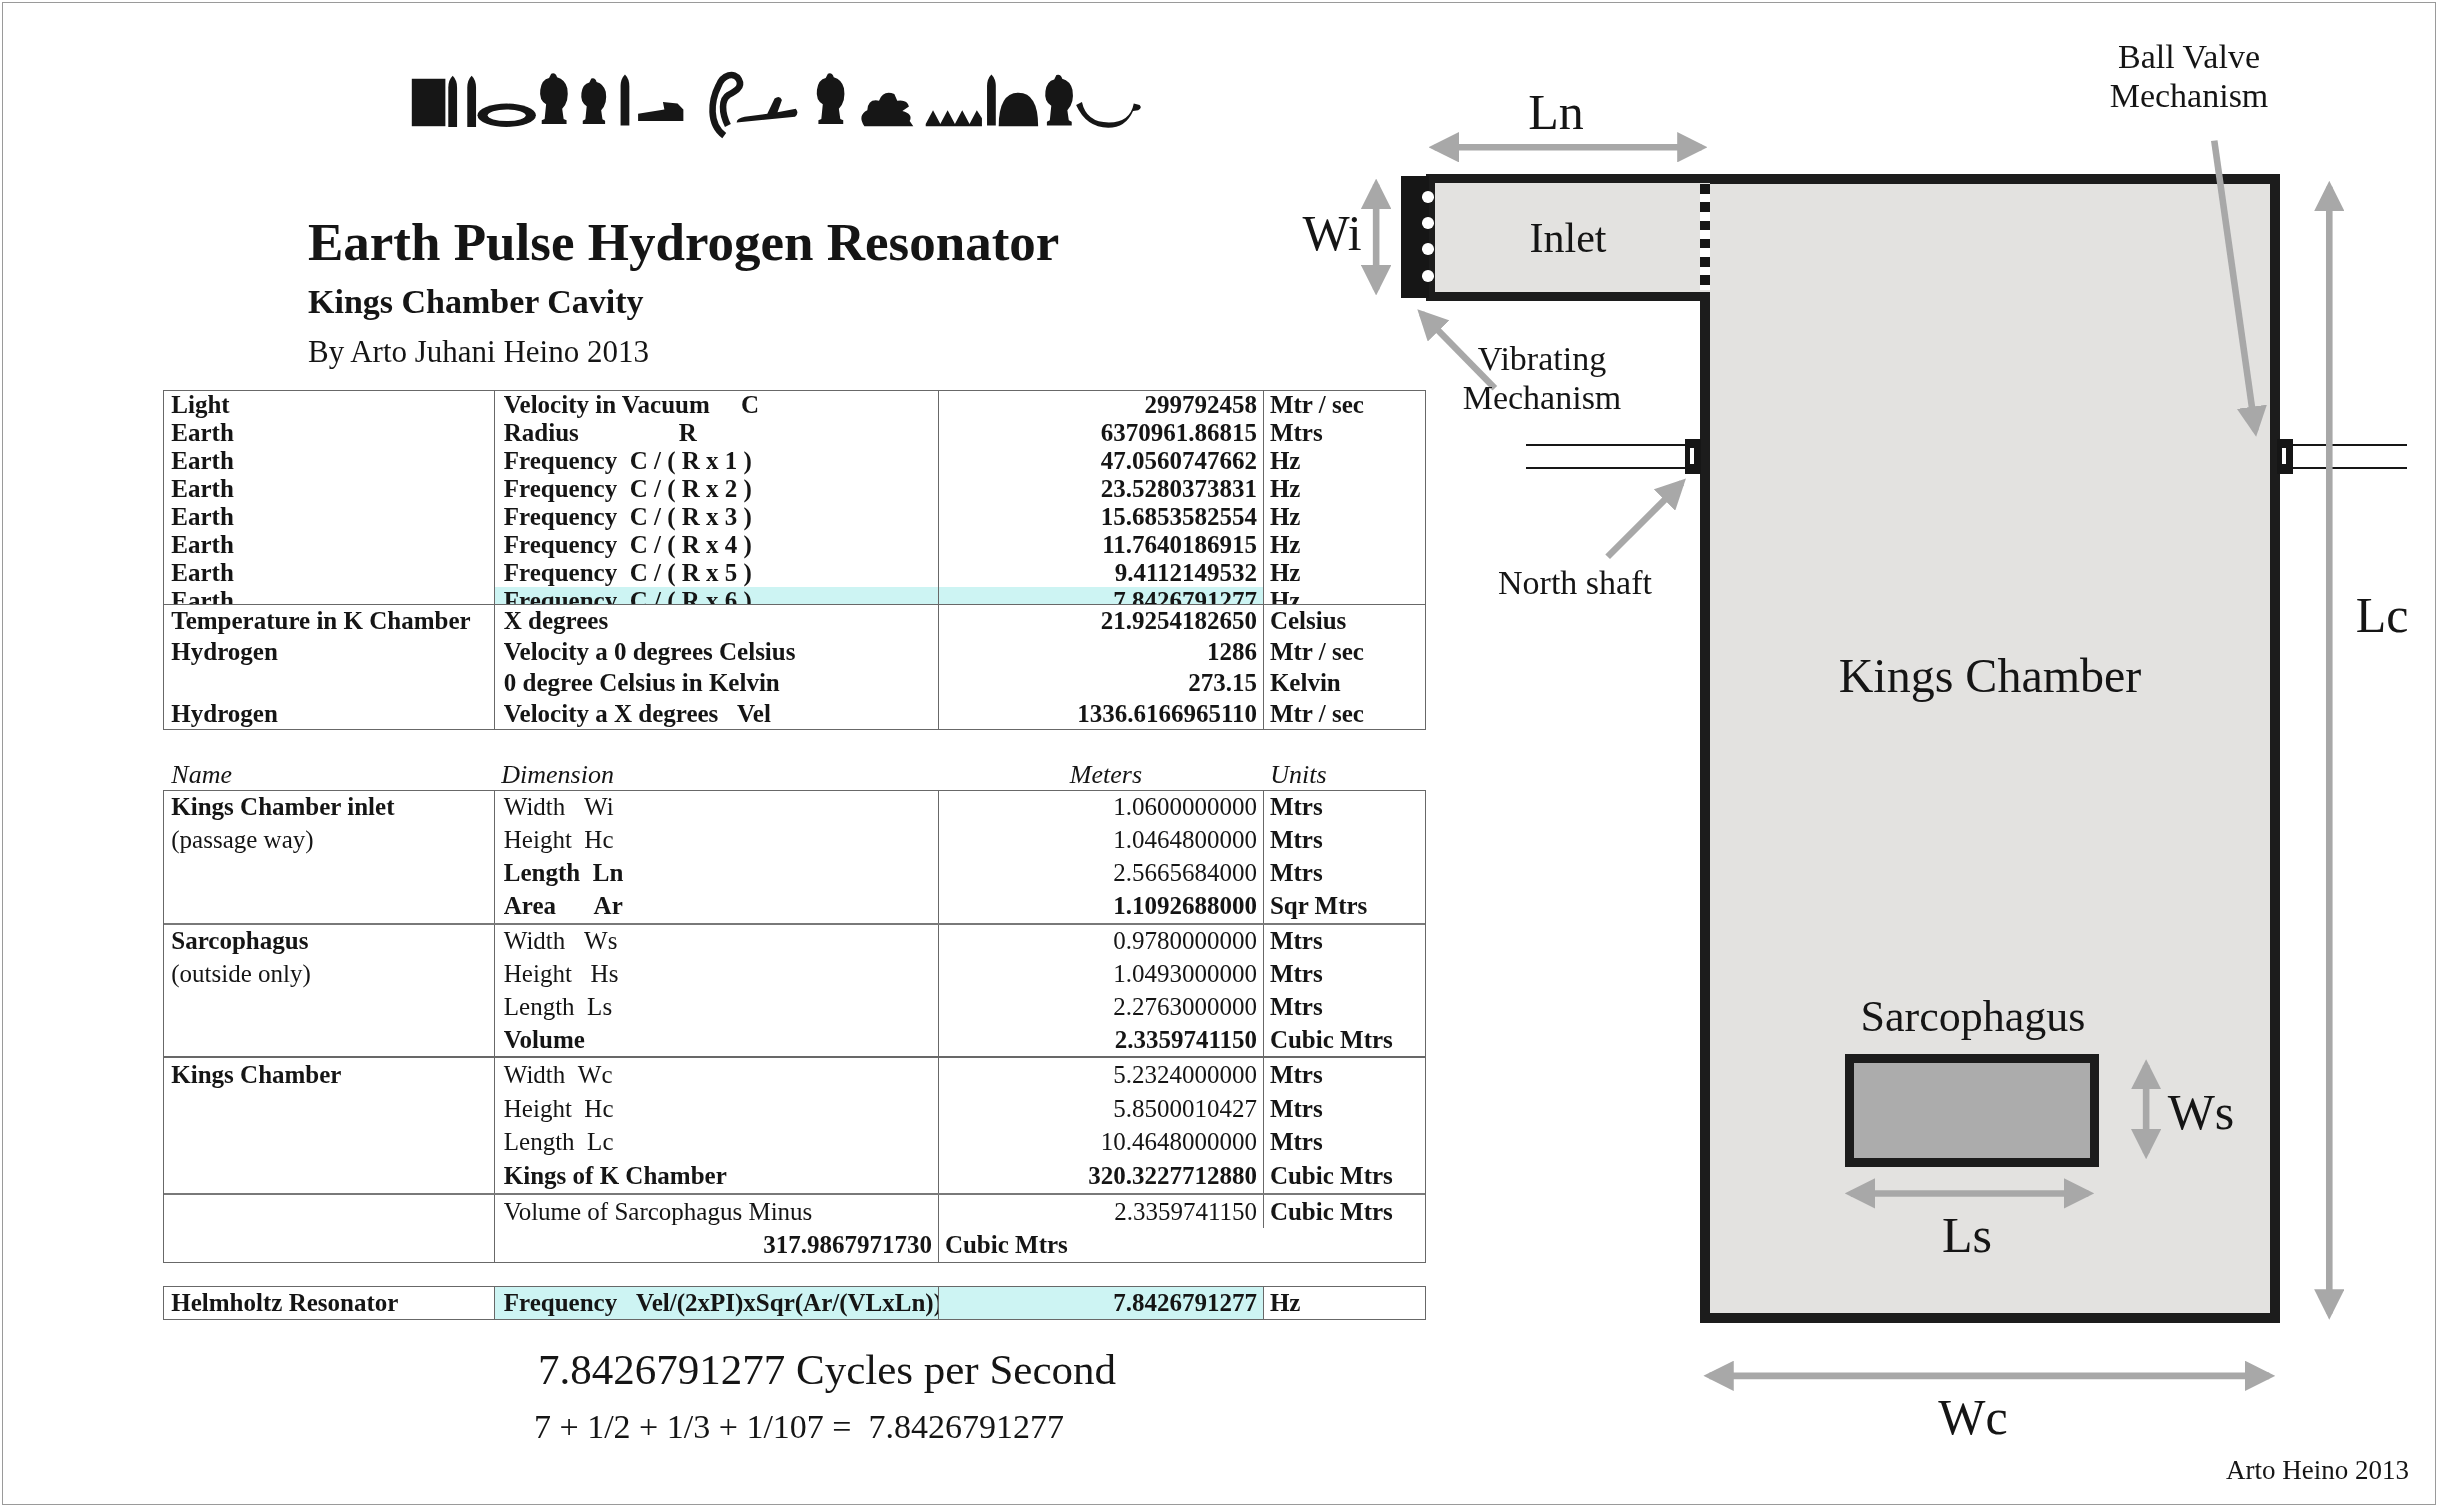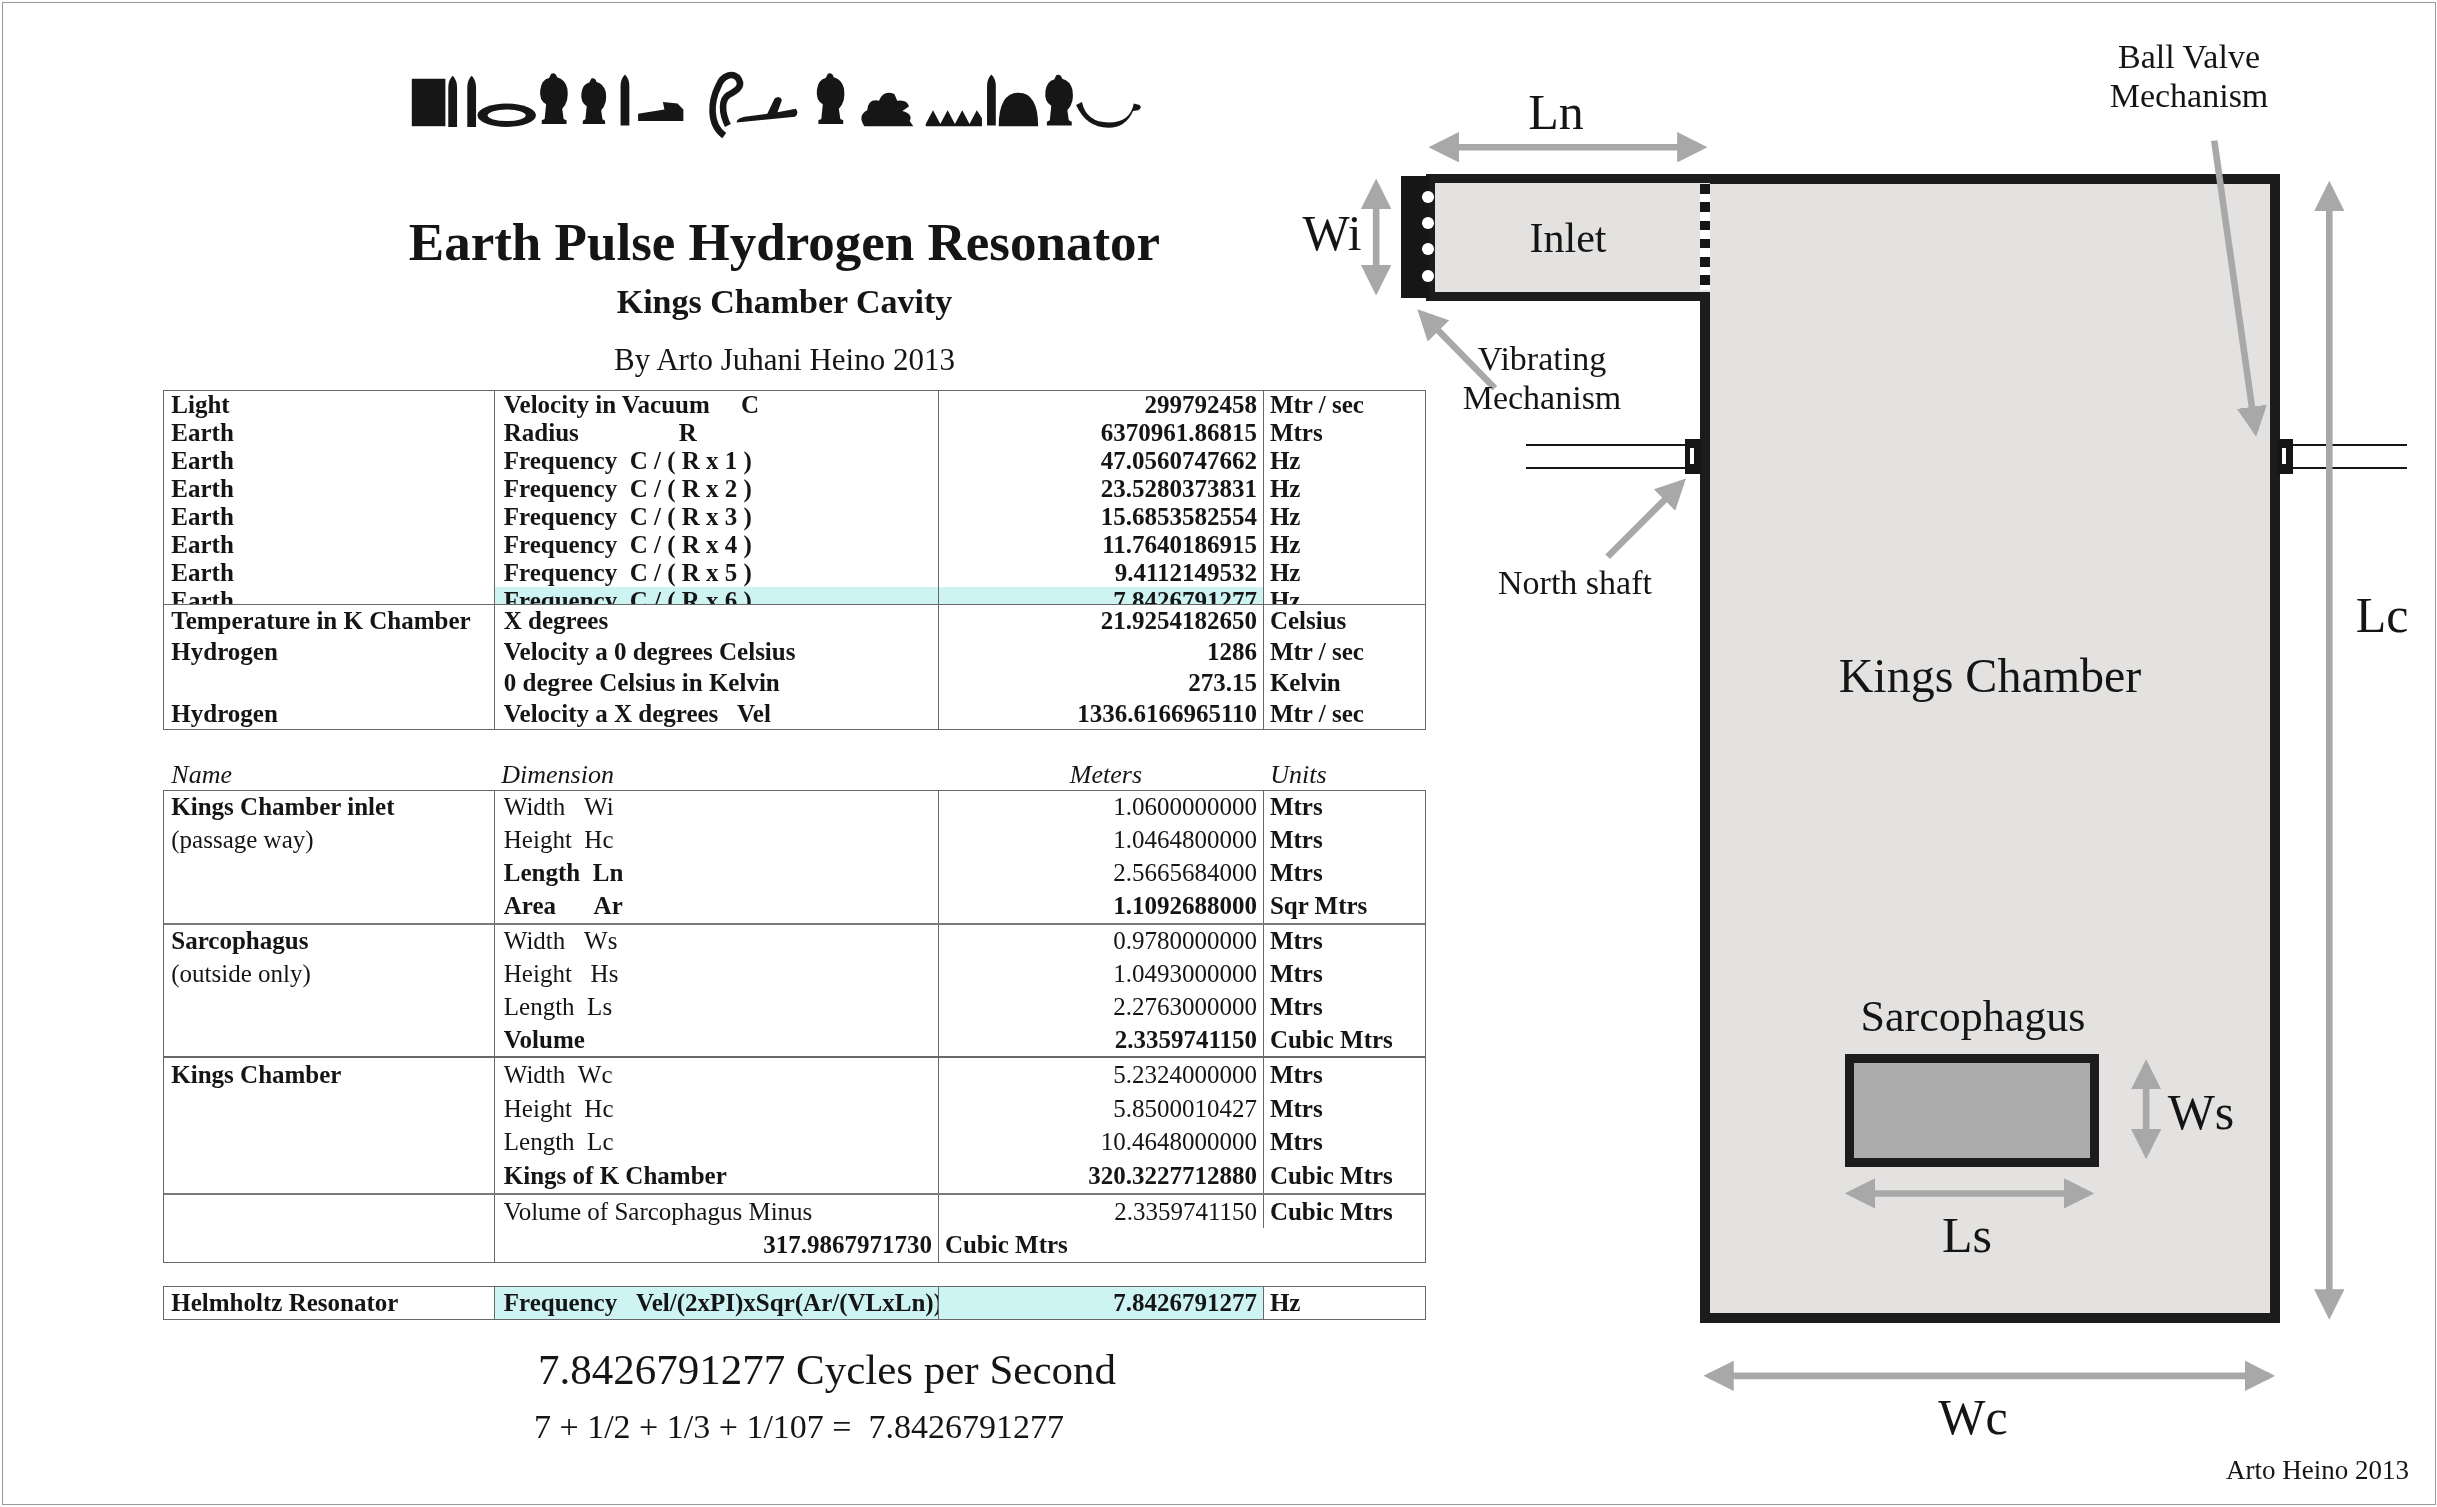--- a/index.html
+++ b/index.html
@@ -2,24 +2,24 @@
 <html style="font-size:11.7px"><head>
 <meta charset="utf-8">
 <style>
   html,body{margin:0;padding:0;background:#fff;}
   .canvas{position:relative;width:2438px;height:1507px;background:#ffffff;overflow:hidden;
           font-family:"Liberation Serif","DejaVu Serif",serif;color:#151515;}
   .page-frame{position:absolute;inset:2.2px;border:1.5px solid #9a9a9a;pointer-events:none;}
 
   
   .glyph-strip{position:absolute;left:396px;top:70px;width:747px;height:73px;}
-  .title-block{position:absolute;left:308px;top:214px;width:953px;text-align:center;}
+  .title-block{position:absolute;left:308px;top:214px;width:953px;text-align:left;}
   .main-title{font-size:53px;font-weight:bold;line-height:56px;}
   .sub-title{font-size:34px;font-weight:bold;line-height:44px;margin-top:10.3px;}
-  .byline{font-size:31px;line-height:34px;margin-top:19px;}
+  .byline{font-size:31px;line-height:34px;margin-top:11px;}
 
   
   .tsec{position:absolute;left:163px;width:1263px;box-sizing:border-box;border:1.5px solid #686868;
         display:flex;flex-direction:column;background:#fff;}
   .rowgroup{display:flex;flex-direction:column;}
   .rowgroup.divided{border-top:2.2px solid #797979;}
   .trow{flex:1;display:grid;grid-template-columns:330px 444px 325px 160px;}
   .cell{display:flex;align-items:center;font-size:25px;white-space:pre;overflow:hidden;}
   .c-name{padding-left:7.3px;font-weight:bold;}
   .c-name.nb0{font-weight:normal;}

